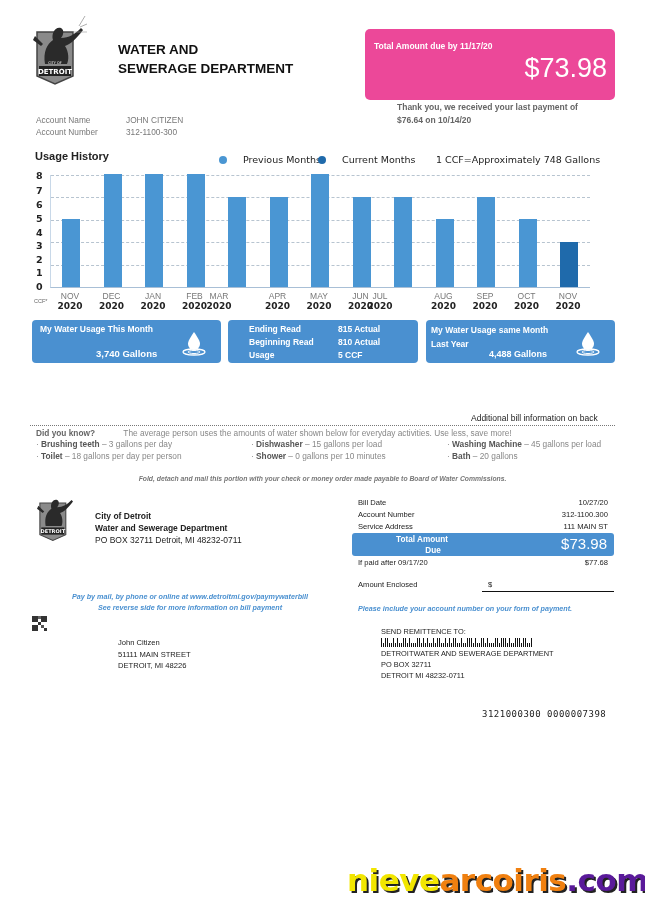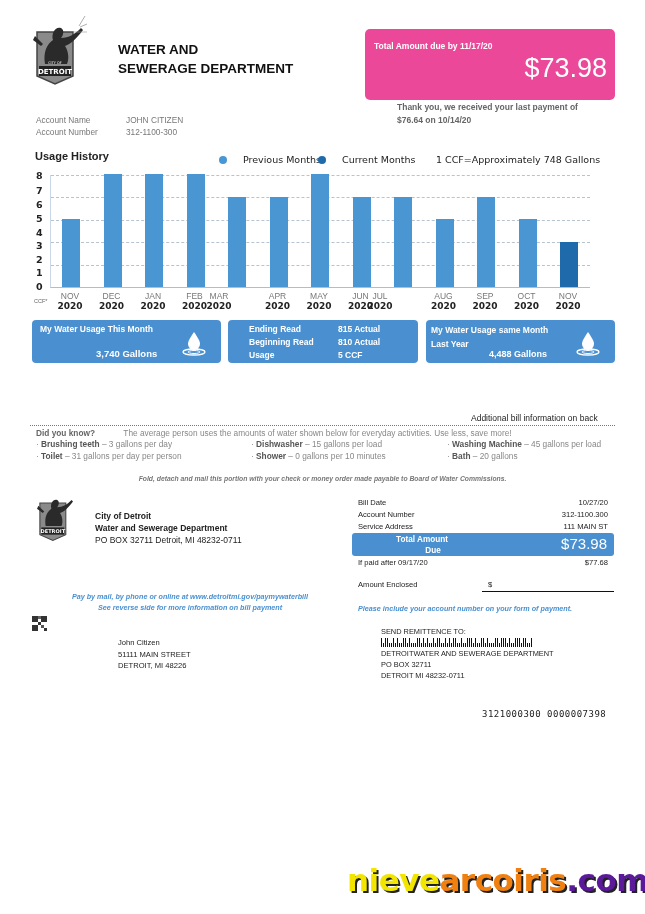--- a/index.html
+++ b/index.html
@@ -231,21 +231,21 @@
 
 <div class="abs addl">Additional bill information on back</div>
 <div class="abs dotted"></div>
 <div class="abs dyk">
   <b>Did you know?</b>
   <span style="margin-left:26px;">The average person uses the amounts of water shown below for everyday activities. Use less, save more!</span>
 </div>
 <div class="tip" style="left:36px;top:439px;">· <b>Brushing teeth</b> <span>– 3 gallons per day</span></div>
 <div class="tip" style="left:251px;top:439px;">· <b>Dishwasher</b> <span>– 15 gallons per load</span></div>
 <div class="tip" style="left:447px;top:439px;">· <b>Washing Machine</b> <span>– 45 gallons per load</span></div>
-<div class="tip" style="left:36px;top:451px;">· <b>Toilet</b> <span>– 31 gallons per day per person</span></div>
+<div class="tip" style="left:36px;top:451px;">· <b>Toilet</b> <span>– 18 gallons per day per person</span></div>
 <div class="tip" style="left:251px;top:451px;">· <b>Shower</b> <span>– 0 gallons per 10 minutes</span></div>
 <div class="tip" style="left:447px;top:451px;">· <b>Bath</b> <span>– 20 gallons</span></div>
 
 <div class="abs fold">Fold, detach and mail this portion with your check or money order made payable to Board of Water Commissions.</div>
 
 <div class="abs logo" style="left:37px;top:490px;transform:scale(0.72);transform-origin:0 0;">
   <svg width="54" height="72" viewBox="0 0 54 72">
     <path d="M4 18 L40 18 L40 62 L22 70 L4 62 Z" fill="#8a8a8a" stroke="#444" stroke-width="1.5"></path>
     <path d="M12 50 C10 38 14 30 20 26 C18 20 22 12 28 14 C32 16 30 22 28 24 C36 24 42 20 48 14 L50 16 C44 24 38 30 32 32 C36 38 36 46 34 50 Z" fill="#2a2a2a"></path>
     <path d="M2 22 L10 30 L8 32 L0 26 Z" fill="#2a2a2a"></path>

